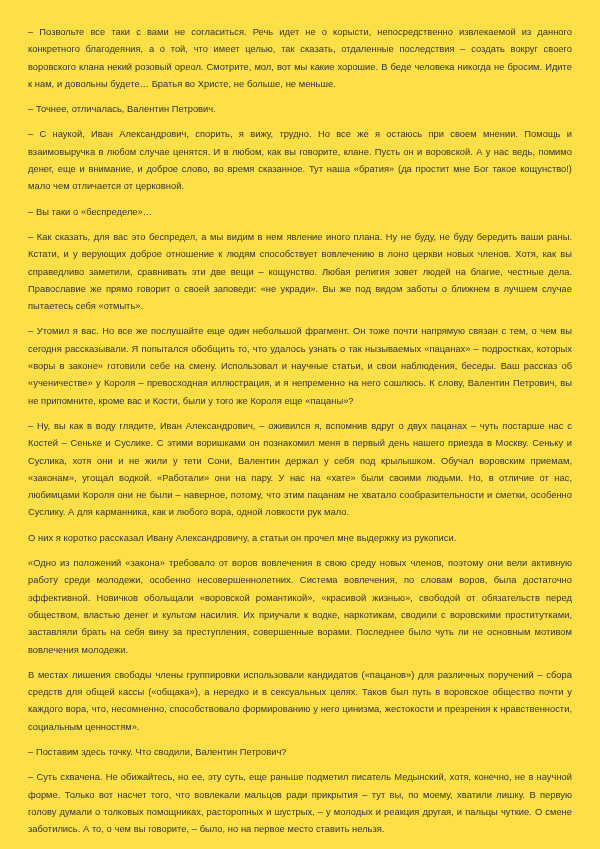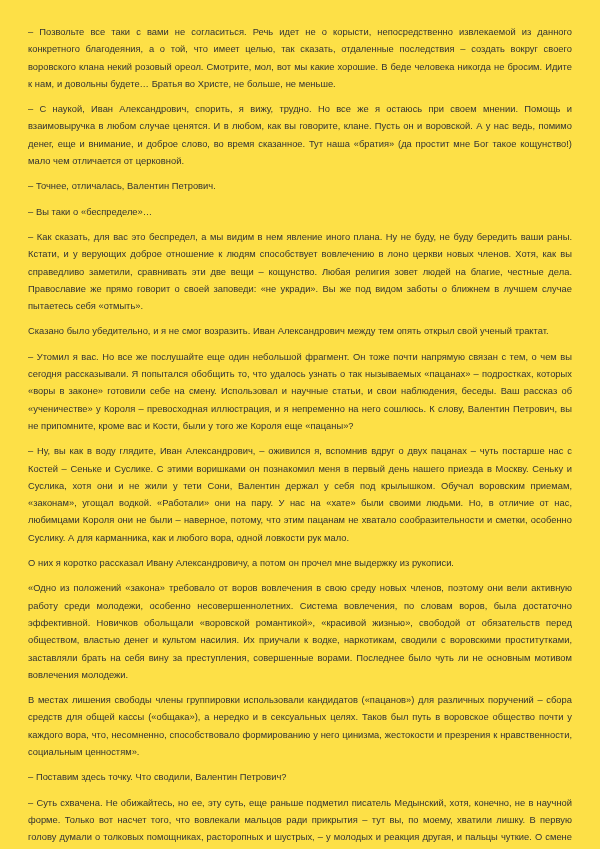--- a/index.html
+++ b/index.html
@@ -34,26 +34,25 @@
   .para:last-child {
     margin-bottom: 0;
   }
 </style>
 </head>
 <body>
 
 <div id="page">
   <div id="body-text">
       <p class="para">– Позвольте все таки с вами не согласиться. Речь идет не о корысти, непосредственно извлекаемой из данного конкретного благодеяния, а о той, что имеет целью, так сказать, отдаленные последствия – создать вокруг своего воровского клана некий розовый ореол. Смотрите, мол, вот мы какие хорошие. В беде человека никогда не бросим. Идите к нам, и довольны будете…  Братья во Христе, не больше, не меньше.</p>
+      <p class="para">– Точнее, отличалась, Валентин Петрович.</p>
       <p class="para">– С наукой, Иван Александрович, спорить, я вижу, трудно. Но все же я остаюсь при своем мнении. Помощь и взаимовыручка в любом случае ценятся. И в любом, как вы говорите, клане. Пусть он и воровской. А у нас ведь, помимо денег, еще и внимание, и доброе слово, во время сказанное. Тут наша «братия» (да простит мне Бог такое кощунство!) мало чем отличается от церковной.</p>
-      <p class="para">– Точнее, отличалась, Валентин Петрович.</p>
       <p class="para">– Вы таки о «беспределе»…</p>
       <p class="para">– Как сказать, для вас это беспредел, а мы видим в нем явление иного плана. Ну не буду, не буду бередить ваши раны. Кстати, и у верующих доброе отношение к людям способствует вовлечению в лоно церкви новых членов. Хотя, как вы справедливо заметили, сравнивать эти две вещи – кощунство. Любая религия зовет людей на благие, честные дела. Православие же прямо говорит о своей заповеди: «не укради». Вы же под видом заботы о ближнем в лучшем случае пытаетесь себя «отмыть».</p>
-      <p class="para">Сказано было убедительно, и я не смог возразить. Иван Александрович между тем опять открыл свой ученый трактат.</p>
       <p class="para">– Утомил я вас. Но все же послушайте еще один небольшой фрагмент. Он тоже почти напрямую связан с тем, о чем вы сегодня рассказывали. Я попытался обобщить то, что удалось узнать о так нызываемых «пацанах» – подростках, которых «воры в законе» готовили себе на смену. Использовал и научные статьи, и свои наблюдения, беседы. Ваш рассказ об «ученичестве» у Короля – превосходная иллюстрация, и я непременно на него сошлюсь. К слову, Валентин Петрович, вы не припомните, кроме вас и Кости, были у того же Короля еще «пацаны»?</p>
       <p class="para">– Ну, вы как в воду глядите, Иван Александрович, – оживился я, вспомнив вдруг о двух пацанах – чуть постарше нас с Костей – Сеньке и Суслике. С этими воришками он познакомил меня в первый день нашего приезда в Москву. Сеньку и Суслика, хотя они и не жили у тети Сони, Валентин держал у себя под крылышком. Обучал воровским приемам, «законам», угощал водкой. «Работали» они на пару. У нас на «хате» были своими людьми. Но, в отличие от нас, любимцами Короля они не были – наверное, потому, что этим пацанам не хватало сообразительности и сметки, особенно Суслику. А для карманника, как и любого вора, одной ловкости рук мало.</p>
-      <p class="para">О них я коротко рассказал Ивану Александровичу, а потом он прочел мне выдержку из рукописи.</p>
+      <p class="para">О них я коротко рассказал Ивану Александровичу, а статьи он прочел мне выдержку из рукописи.</p>
       <p class="para">«Одно из положений «закона» требовало от воров вовлечения в свою среду новых членов, поэтому они вели активную работу среди молодежи, особенно несовершеннолетних. Система вовлечения, по словам воров, была достаточно эффективной. Новичков обольщали «воровской романтикой», «красивой жизнью», свободой от обязательств перед обществом, властью денег и культом насилия. Их приучали к водке, наркотикам, сводили с воровскими проститутками, заставляли брать на себя вину за преступления, совершенные ворами. Последнее было чуть ли не основным мотивом вовлечения молодежи.</p>
       <p class="para">В местах лишения свободы члены группировки использовали кандидатов («пацанов») для различных поручений – сбора средств для общей кассы («общака»), а нередко и в сексуальных целях. Таков был путь в воровское общество почти у каждого вора, что, несомненно, способствовало формированию у него цинизма, жестокости и презрения к нравственности, социальным ценностям».</p>
       <p class="para">– Поставим здесь точку. Что сводили, Валентин Петрович?</p>
       <p class="para">– Суть схвачена. Не обижайтесь, но ее, эту суть, еще раньше подметил писатель Медынский, хотя, конечно, не в научной форме. Только вот насчет того, что вовлекали мальцов ради прикрытия – тут вы, по моему, хватили лишку. В первую голову думали о толковых помощниках, расторопных и шустрых, – у молодых и реакция другая, и пальцы чуткие. О смене заботились. А то, о чем вы говорите, – было, но на первое место ставить нельзя.</p>
     </div>
 </div>
 
 </body></html>

